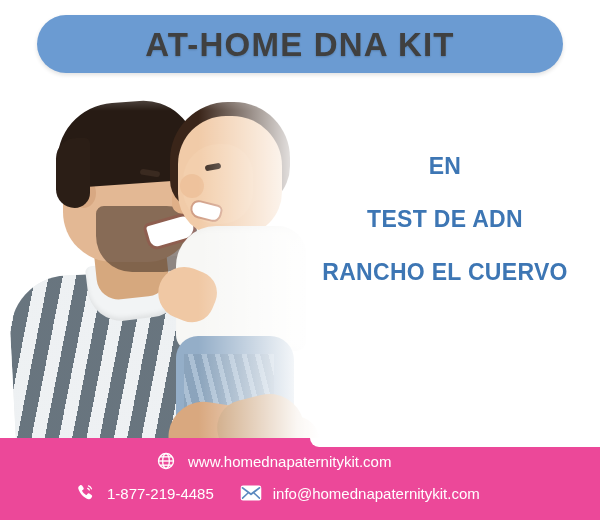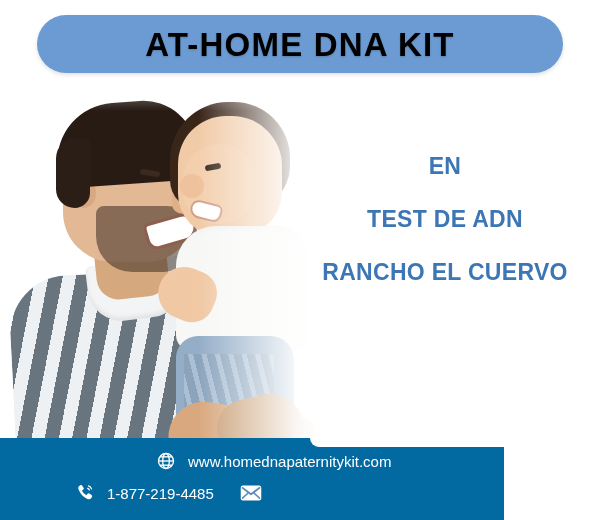--- a/index.html
+++ b/index.html
@@ -29,21 +29,21 @@
     width: 526px;
     height: 58px;
     background: #6b9bd2;
     border-radius: 29px;
     box-shadow: 0 2px 4px rgba(0,0,0,0.12);
     display: flex;
     align-items: center;
     justify-content: center;
   }
   #title-text {
-    color: #000000;
+    color: #404040;
     font-size: 33px;
     font-weight: bold;
     letter-spacing: 1.2px;
     line-height: 1;
     white-space: nowrap;
     text-shadow: 0 1px 2px rgba(0,0,0,0.18);
   }
 
   
   #photo {
@@ -235,23 +235,23 @@
     margin: 0;
   }
   #headline-line-1 { margin-bottom: 30px; }
   #headline-line-2 { margin-bottom: 30px; }
 
   
   #footer {
     position: absolute;
     left: 0;
     top: 438px;
-    width: 504px;
+    width: 600px;
     height: 82px;
-    background: #0369a1;
+    background: #ec4899;
     border-top-right-radius: 0;
   }
   #footer-notch {
     position: absolute;
     left: 310px;
     top: 0;
     width: 290px;
     height: 9px;
     background: #ffffff;
     border-bottom-left-radius: 9px;
@@ -360,17 +360,18 @@
       </div>
 
       <div class="footer-item">
         <span class="footer-icon">
           <svg width="22" height="18" viewBox="0 0 24 18">
             <rect x="0.8" y="0.8" width="22.4" height="16.4" rx="2.4" fill="#ffffff"></rect>
             <path d="M2.8 3.4 L12 10.4 L21.2 3.4" fill="none" stroke="#5a88bf" stroke-width="2" stroke-linecap="round" stroke-linejoin="round"></path>
             <path d="M2.8 14.6 L9 8.8 M21.2 14.6 L15 8.8" fill="none" stroke="#5a88bf" stroke-width="1.6" stroke-linecap="round"></path>
           </svg>
         </span>
+        <span class="footer-text">info@homednapaternitykit.com</span>
       </div>
     </div>
   </div>
 
 </div>
 
 </body></html>

